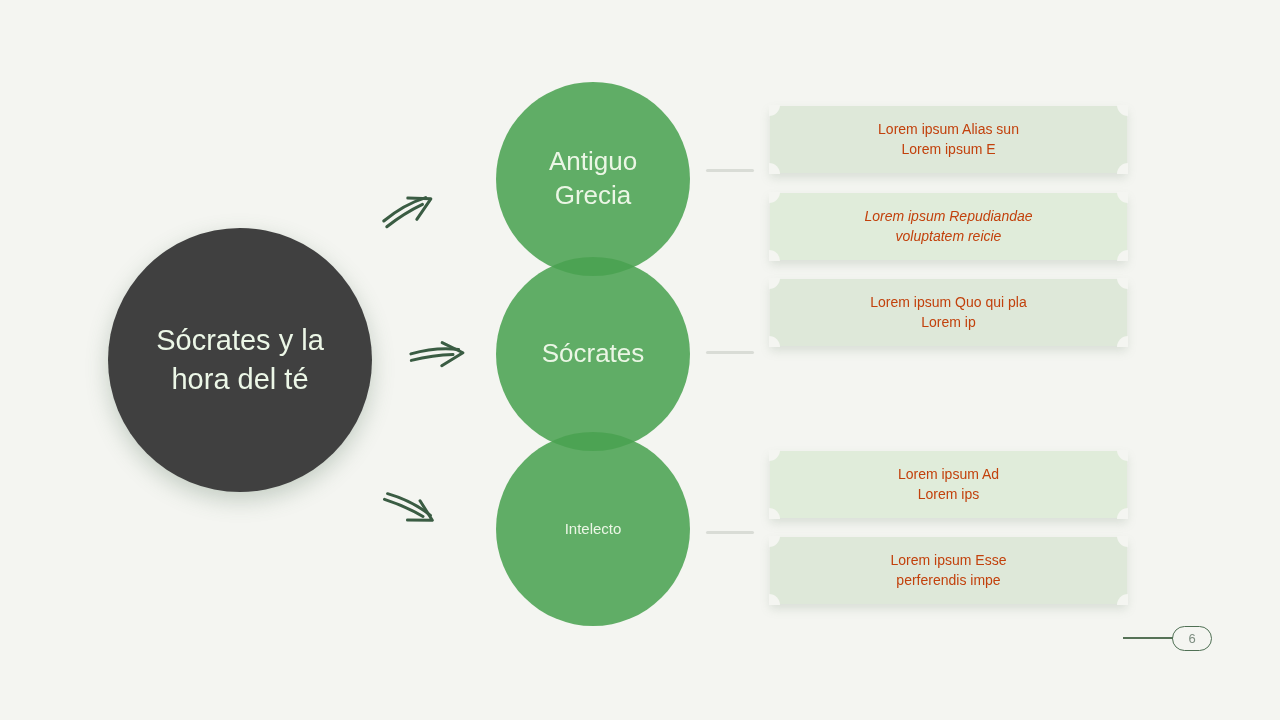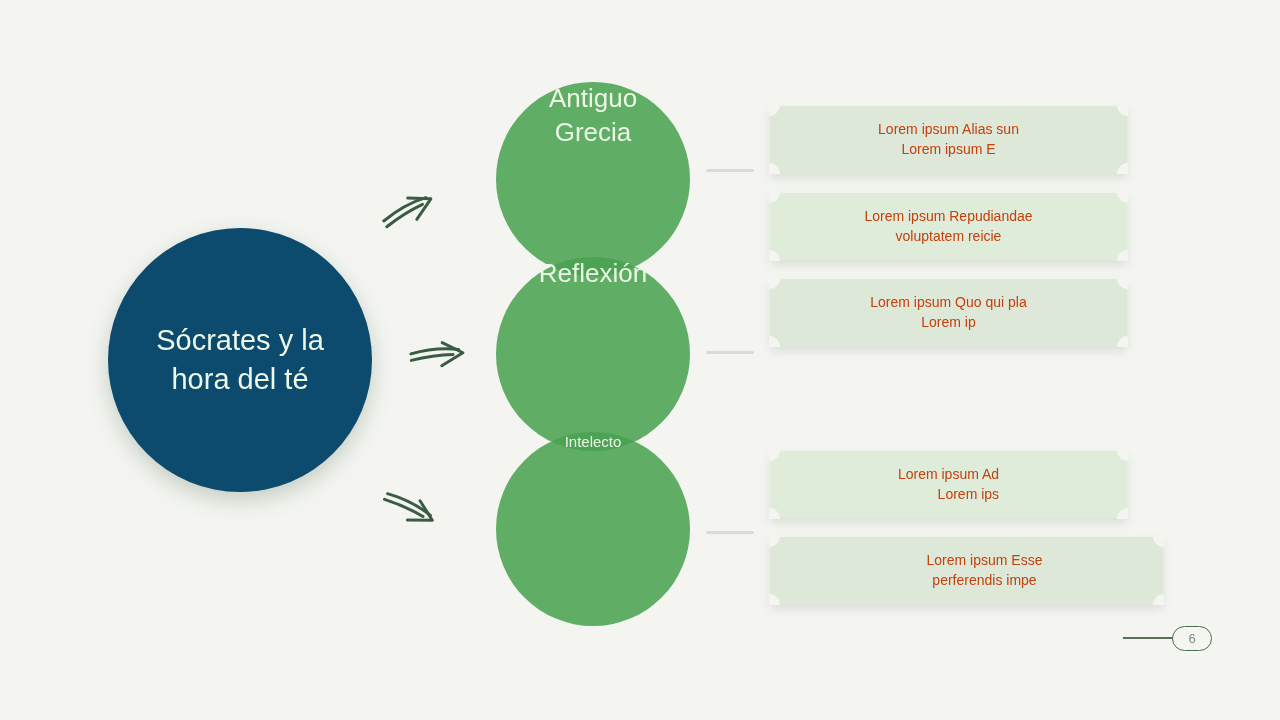--- a/index.html
+++ b/index.html
@@ -22,35 +22,35 @@
     display:flex;align-items:center;justify-content:center;
   }
   .tag span{
     color:#e9f4e4;font-size:20px;letter-spacing:0.18em;
     padding-right:14px;
   }
   
   .main-circle{
     position:absolute;left:108px;top:228px;
     width:264px;height:264px;border-radius:50%;
-    background:#0c4a6e;
+    background:#404040;
     box-shadow:0 8px 22px rgba(72,105,79,0.28);
     display:flex;align-items:center;justify-content:center;
     text-align:center;
   }
   .main-circle .label{
     color:#ecf7e7;font-size:29px;line-height:1.35;
     width:230px;white-space:pre-line;
   }
   
   .branch-circle{
     position:absolute;left:496px;
     width:194px;height:194px;border-radius:50%;
     background:rgba(73,162,80,0.87);
-    display:flex;align-items:flex-start;justify-content:center;
+    display:flex;align-items:center;justify-content:center;
     text-align:center;
   }
   .branch-circle.c1{top:82px;}
   .branch-circle.c2{top:257px;}
   .branch-circle.c3{top:432px;}
   .branch-circle .label{
     color:#ebf6e5;font-size:26px;line-height:1.3;white-space:pre-line;
   }
   .branch-circle.c3 .label{font-size:15px;}
   
@@ -73,25 +73,25 @@
     background:#e0ecda;border-radius:3px;
     box-shadow:0 5px 10px rgba(140,160,140,0.25);
     display:flex;align-items:center;justify-content:center;
     text-align:center;
   }
   .ibox:nth-of-type(even){background:#dee8d9;}
   .ibox .btxt{
     color:#c2410c;font-size:14px;line-height:1.4;white-space:pre-line;
   }
   .ibox.b1{top:106px;}
-  .ibox.b2{top:193px;}
+  .ibox.b2{top:193px;font-style:italic;}
   .ibox.b3{top:279px;text-align:center;}
   .ibox.b4{top:365px;}
-  .ibox.b5{top:451px;text-align:right;}
-  .ibox.b6{top:537px;padding-left:36px;}
+  .ibox.b5{top:451px;}
+  .ibox.b6{top:537px;}
   
   .nc{position:absolute;width:11px;height:11px;background:#f4f5f1;}
   .nc.tl{left:-1px;top:-1px;border-bottom-right-radius:100%;}
   .nc.tr{right:-1px;top:-1px;border-bottom-left-radius:100%;}
   .nc.bl{left:-1px;bottom:-1px;border-top-right-radius:100%;}
   .nc.br{right:-1px;bottom:-1px;border-top-left-radius:100%;}
   
   .pn-line{
     position:absolute;left:1123px;top:637px;width:50px;height:2px;
     background:#567257;
@@ -127,21 +127,21 @@
     <path d="M3 12 C 20 8.5, 38 8.5, 51 11"></path>
     <path d="M3 18.5 C 20 15.5, 34 15, 45 15.5"></path>
     <path d="M35 3 L55 14.5 L33 26"></path>
   </svg>
 
   <div class="branch-circle c1">
     <div class="label">Antiguo
 Grecia</div>
   </div>
   <div class="branch-circle c2">
-    <div class="label">Reflexión</div>
+    <div class="label">Sócrates</div>
   </div>
   <div class="branch-circle c3">
     <div class="label">Intelecto</div>
   </div>
 
   <div class="connector k1"></div>
   <div class="connector k2"></div>
   <div class="connector k3"></div>
 
   <div class="ibox b1">

